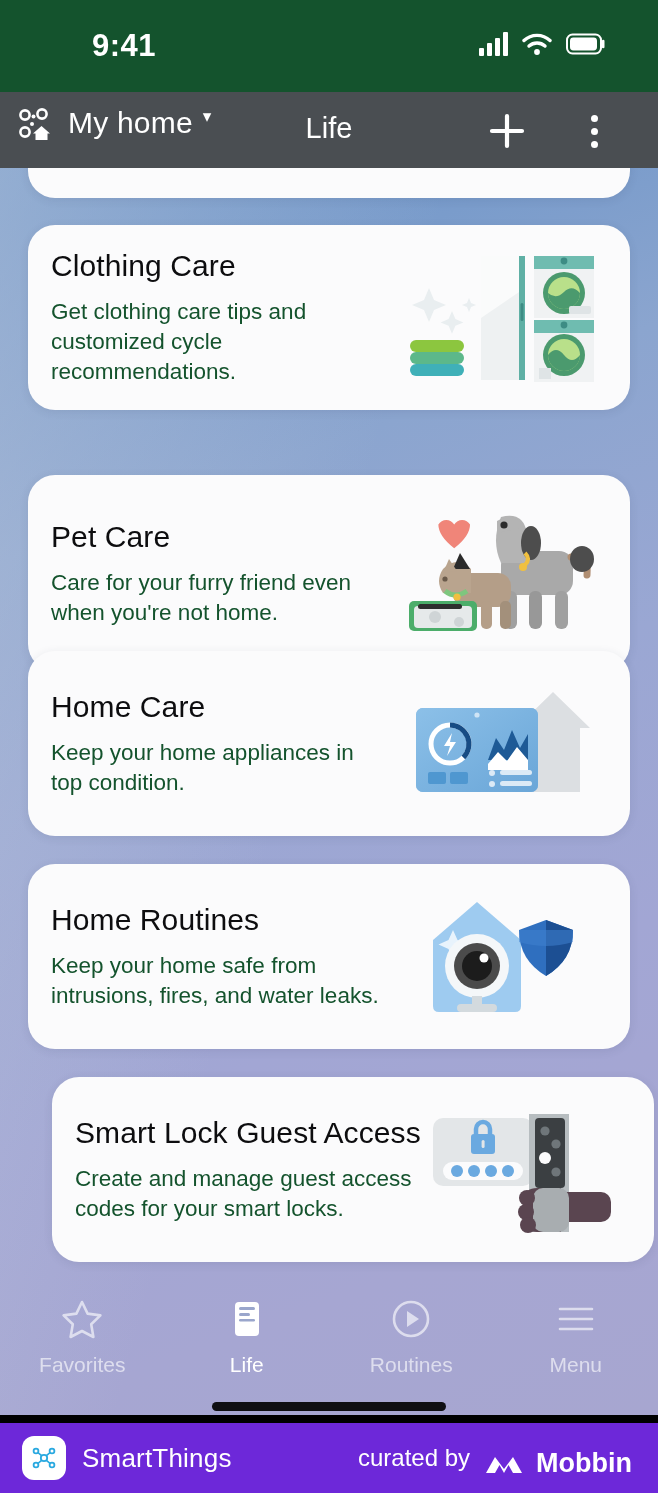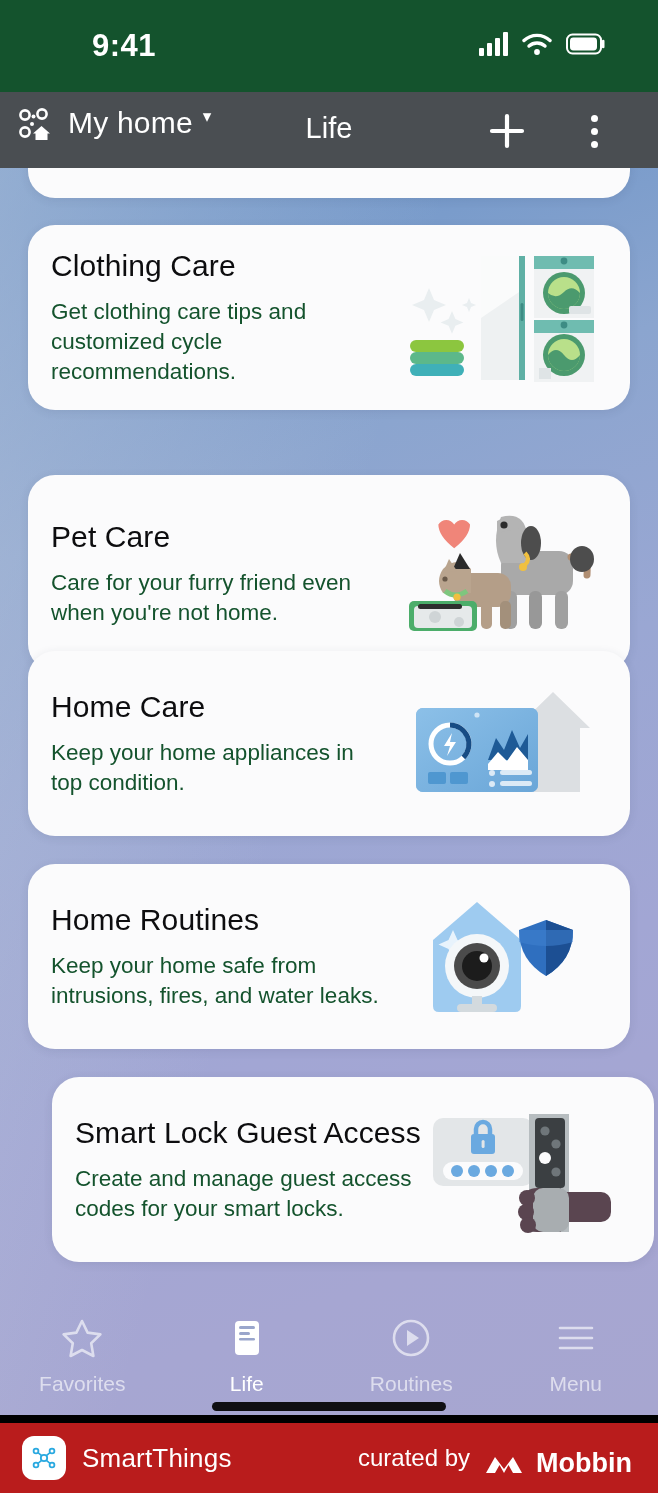--- a/index.html
+++ b/index.html
@@ -80,35 +80,35 @@
   .card-text { position:absolute; left:23px; top:0; width:330px; height:100%;
                display:flex; flex-direction:column; justify-content:center; }
   .card-title { color:#0d0d0f; font-size:30px; font-weight:400; letter-spacing:.1px; line-height:1.2; }
   .card-sub { color:#14532d; font-size:22.5px; font-weight:400; line-height:1.33; margin-top:13px; }
   .card-art { position:absolute; right:14px; top:0; height:100%; width:232px;
               display:flex; align-items:center; justify-content:center; }
 
   
   .tabbar {
     position:absolute; left:0; top:1276px; width:658px; height:139px; z-index:6;
-    display:flex; align-items:center; padding-top:20px;
+    display:flex; align-items:flex-start; padding-top:20px;
   }
   .tab { flex:1; display:flex; flex-direction:column; align-items:center; gap:11px; }
   .tab-ico { height:46px; display:flex; align-items:center; justify-content:center; }
   .tab-label { font-size:21px; color:rgba(255,255,255,.62); }
   .tab.active .tab-label { color:#fff; }
   .home-indicator {
     position:absolute; left:212px; top:1402px; width:234px; height:9px;
     background:#0f0f12; border-radius:6px; z-index:7;
   }
 
   
   .footer {
     position:absolute; left:0; top:1423px; width:658px; height:70px;
-    background:#b91c1c; z-index:9; display:flex; align-items:center;
+    background:#6d28d9; z-index:9; display:flex; align-items:center;
   }
   .st-badge {
     width:44px; height:44px; border-radius:12px; background:#fff;
     margin-left:22px; display:flex; align-items:center; justify-content:center;
   }
   .st-name { color:#fff; font-size:26px; margin-left:16px; letter-spacing:.2px; }
   .curated { color:#fff; font-size:24px; margin-left:auto; }
   .mobbin { color:#fff; font-size:27px; font-weight:700; margin:11px 26px 0 14px; display:flex; align-items:center; gap:12px; }
 </style>
 </head>

